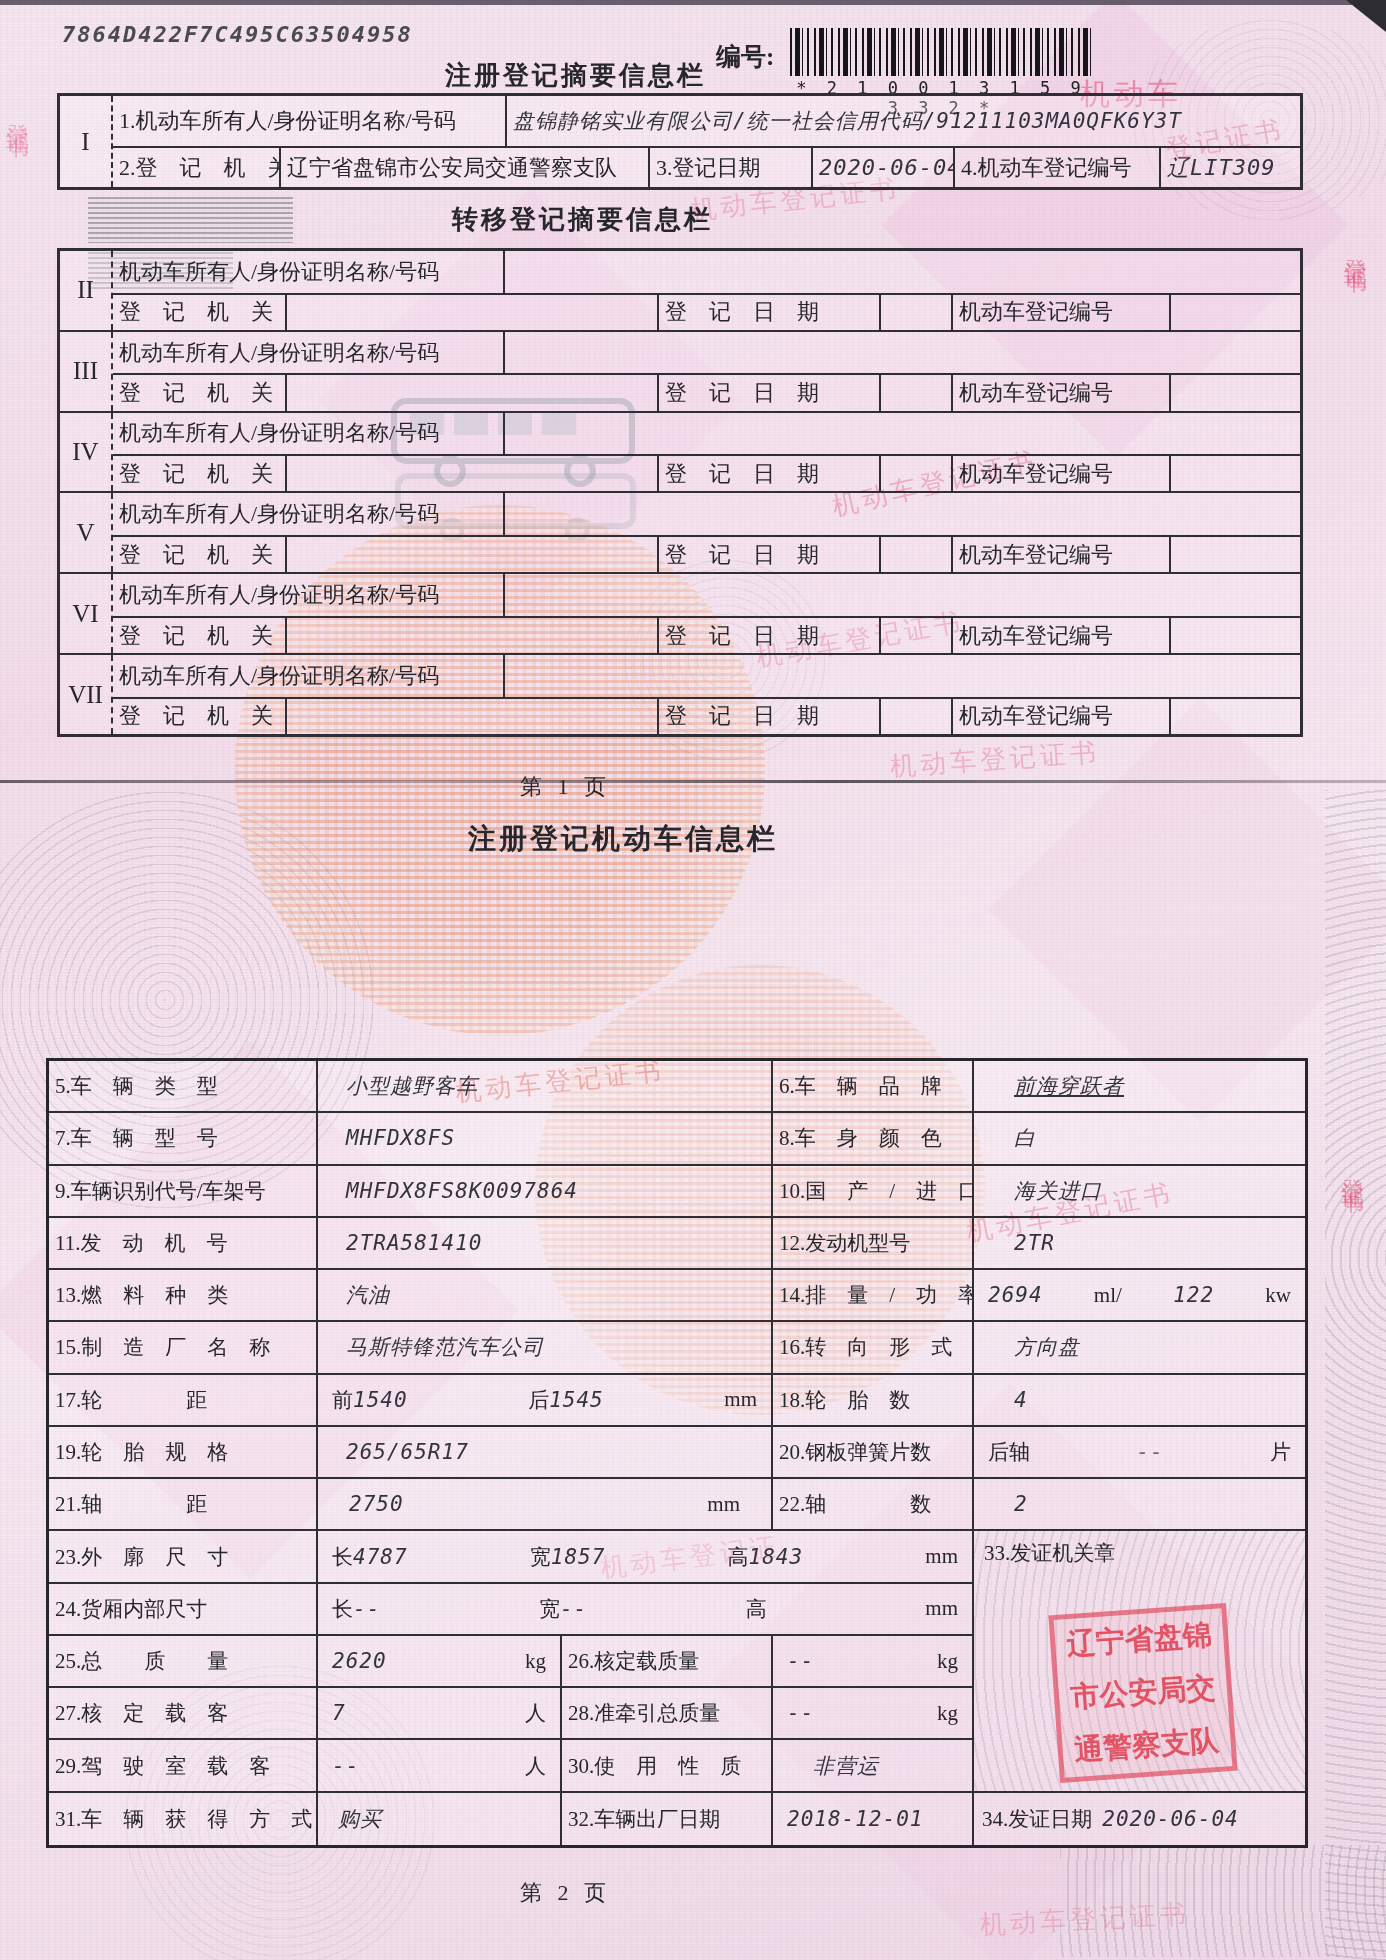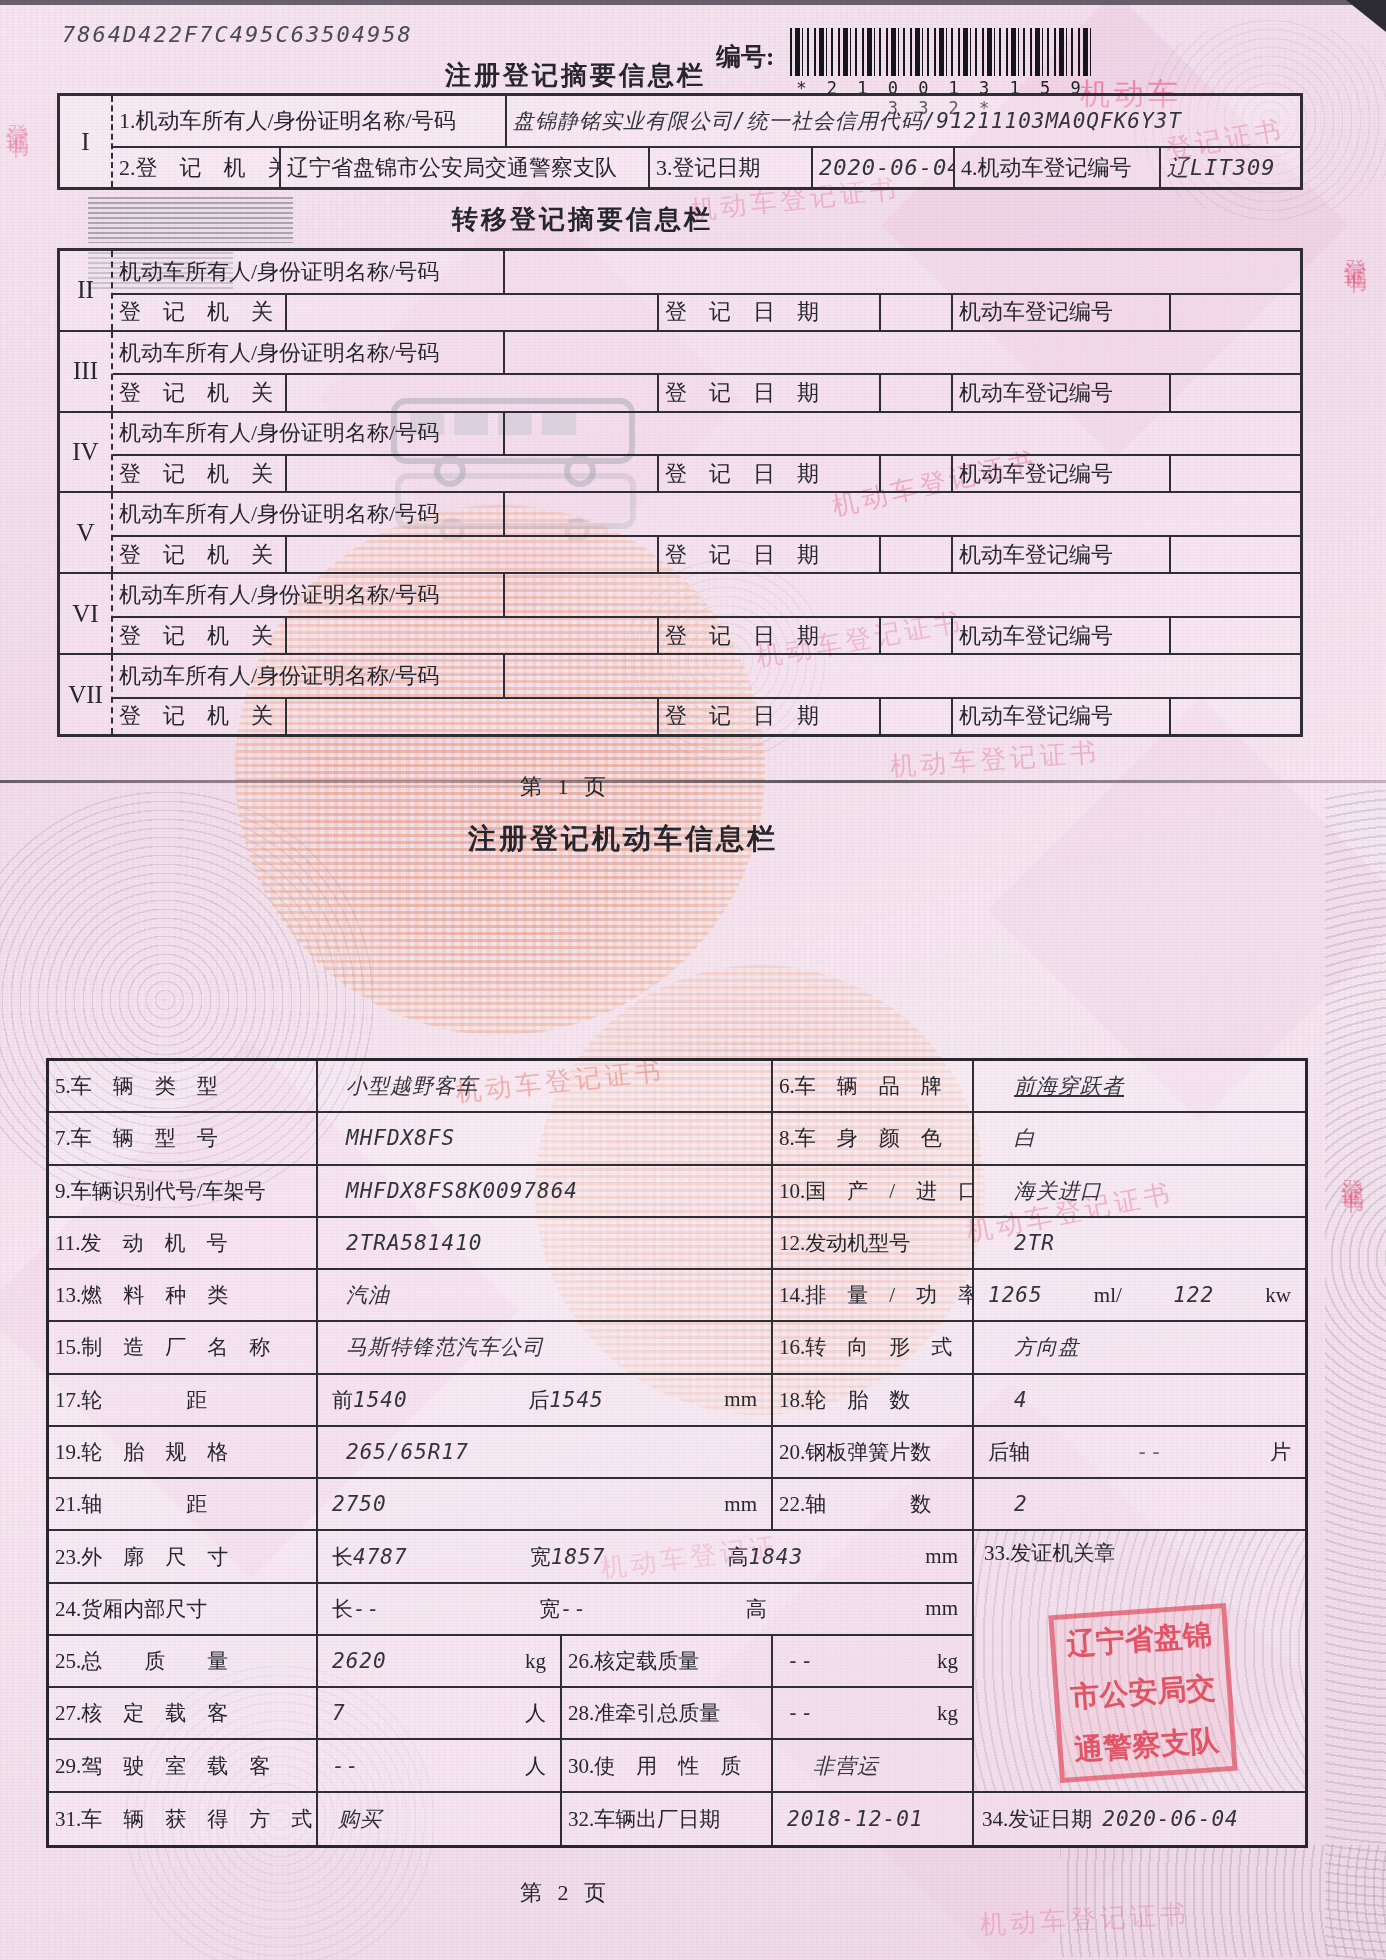--- a/index.html
+++ b/index.html
@@ -33,21 +33,21 @@
     font-size:26px;letter-spacing:4px;white-space:nowrap;}
   .wm.vert{writing-mode:vertical-rl;}
   .topband{position:absolute;left:0;top:0;width:1386px;height:5px;background:#3a3340;opacity:.75;z-index:1;}
   .corner{position:absolute;right:0;top:0;width:0;height:0;z-index:1;
     border-top:32px solid #2c2c32;border-left:40px solid rgba(0,0,0,0);}
   .fold{position:absolute;left:0;top:780px;width:1386px;height:3px;z-index:1;
     background:linear-gradient(90deg, rgba(60,50,60,.75), rgba(95,75,90,.45) 30%, rgba(50,45,55,.8) 60%, rgba(100,80,95,.35));}
 
   
   .serial{left:62px;top:22px;font-family:"DejaVu Sans Mono",monospace;font-style:italic;
-    font-size:22px;letter-spacing:2px;color:#4a4a55;z-index:2;}
+    font-size:22px;letter-spacing:2px;color:#4a4a55;z-index:2;font-weight:bold;}
   .num-label{left:716px;top:40px;font-size:25px;font-weight:bold;z-index:2;}
   .barcode{left:790px;top:28px;width:302px;height:48px;z-index:2;
     background:repeating-linear-gradient(90deg,#16161a 0 2px,rgba(0,0,0,0) 2px 5px,#16161a 5px 10px,rgba(0,0,0,0) 10px 12px,#16161a 12px 13px,rgba(0,0,0,0) 13px 17px,#16161a 17px 19px,rgba(0,0,0,0) 19px 24px);}
   .barcode-text{left:786px;top:78px;width:310px;text-align:center;z-index:2;
     font-family:"DejaVu Sans Mono",monospace;font-size:17px;letter-spacing:5px;color:#222;}
   .title{position:absolute;font-size:26px;font-weight:bold;letter-spacing:3px;z-index:2;}
   .footer{position:absolute;font-size:22px;letter-spacing:5px;z-index:2;}
 
   
   .t1{left:57px;top:93px;width:1246px;height:97px;border:3px solid #2e2e34;display:flex;z-index:2;box-sizing:border-box;background:rgba(255,252,253,.25);}
@@ -293,21 +293,21 @@
 
   <div class="cell br bb lbl" style="grid-row:4;grid-column:1;">11.发　动　机　号</div>
   <div class="cell br bb val" style="grid-row:4;grid-column:2/span 2;padding-left:28px;">2TRA581410</div>
   <div class="cell br bb lbl" style="grid-row:4;grid-column:4;">12.发动机型号</div>
   <div class="cell bb val" style="grid-row:4;grid-column:5;padding-left:40px;">2TR</div>
 
   <div class="cell br bb lbl" style="grid-row:5;grid-column:1;">13.燃　料　种　类</div>
   <div class="cell br bb val" style="grid-row:5;grid-column:2/span 2;padding-left:28px;">汽油</div>
   <div class="cell br bb lbl" style="grid-row:5;grid-column:4;">14.排　量　/　功　率</div>
   <div class="cell bb dims" style="grid-row:5;grid-column:5;padding:0 14px;">
-    <span class="val">1265</span>
+    <span class="val">2694</span>
     <span class="unit">ml/</span>
     <span class="val">122</span>
     <span class="unit">kw</span>
   </div>
 
   <div class="cell br bb lbl" style="grid-row:6;grid-column:1;">15.制　造　厂　名　称</div>
   <div class="cell br bb val" style="grid-row:6;grid-column:2/span 2;padding-left:28px;">马斯特锋范汽车公司</div>
   <div class="cell br bb lbl" style="grid-row:6;grid-column:4;">16.转　向　形　式</div>
   <div class="cell bb val" style="grid-row:6;grid-column:5;padding-left:40px;">方向盘</div>
 
@@ -327,21 +327,21 @@
   <div class="cell br bb lbl" style="grid-row:8;grid-column:1;">19.轮　胎　规　格</div>
   <div class="cell br bb val" style="grid-row:8;grid-column:2/span 2;padding-left:28px;">265/65R17</div>
   <div class="cell br bb lbl" style="grid-row:8;grid-column:4;">20.钢板弹簧片数</div>
   <div class="cell bb dims" style="grid-row:8;grid-column:5;padding:0 14px;">
     <span class="lbl">后轴</span>
     <span class="val" style="opacity:.7;">--</span>
     <span class="unit">片</span>
   </div>
 
   <div class="cell br bb lbl" style="grid-row:9;grid-column:1;">21.轴　　　　距</div>
-  <div class="cell br bb dims" style="grid-row:9;grid-column:2/span 2;padding:0 14px;">
+  <div class="cell br bb dims" style="grid-row:9;grid-column:2/span 2;padding:0 31px;">
     <span class="val">2750</span>
     <span class="unit">mm</span>
   </div>
   <div class="cell br bb lbl" style="grid-row:9;grid-column:4;">22.轴　　　　数</div>
   <div class="cell bb val" style="grid-row:9;grid-column:5;padding-left:40px;">2</div>
 
   <div class="cell br bb lbl" style="grid-row:10;grid-column:1;">23.外　廓　尺　寸</div>
   <div class="cell br bb dims" style="grid-row:10;grid-column:2/span 3;padding:0 14px;">
     <span class="unit">长</span>
     <span class="val">4787</span>

